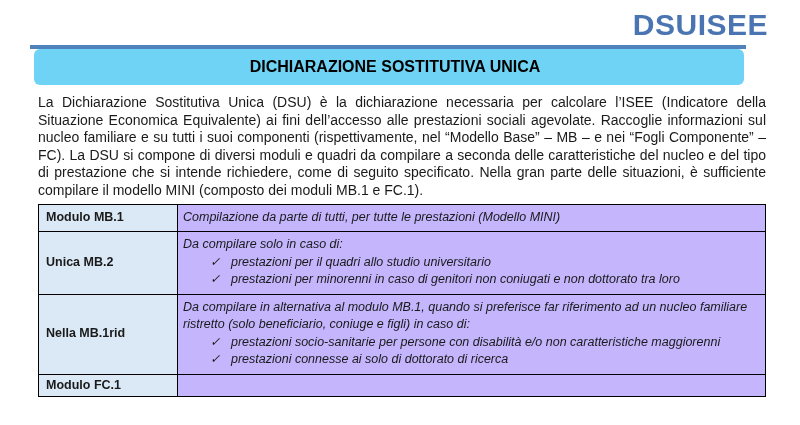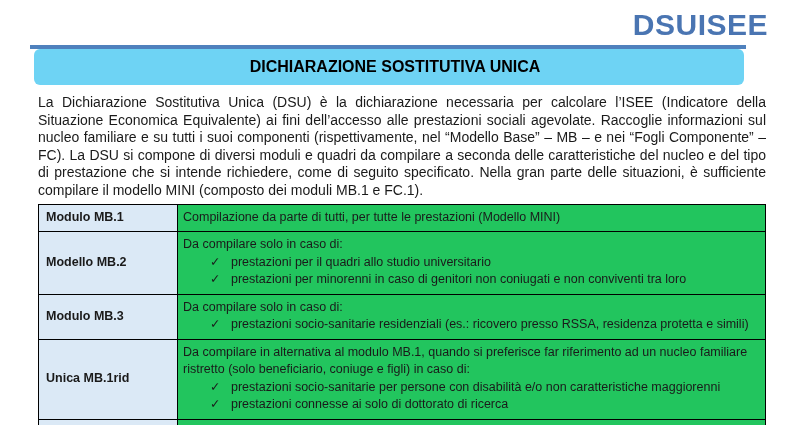--- a/index.html
+++ b/index.html
@@ -48,21 +48,21 @@
   table.moduli td {
     border: 1px solid #000;
     font-size: 12.5px; line-height: 17.5px; color: #1a1a1a;
   }
   td.label-cell {
     width: 127px; background: var(--label-bg, #dbe9f6);
     font-weight: bold; vertical-align: middle;
     padding: 2px 4px 2px 7px;
   }
   td.desc-cell {
-    vertical-align: top; padding: 4px 6px 5px 5px; background: #22c55e;
+    vertical-align: top; padding: 4px 6px 5px 5px; background: #c4b5fd; font-style: italic;
   }
   .check-item { display: flex; align-items: flex-start; padding-left: 27px; }
   .check-item .check { width: 21px; flex: 0 0 21px; font-size: 12.5px; }
   .check-item .txt { flex: 1; }
 </style>
 </head>
 <body>
 
 <div class="page">
 
@@ -82,47 +82,37 @@
   <table class="moduli">
     <tbody id="rows-body">
   <tr>
     <td class="label-cell">Modulo MB.1</td>
     <td class="desc-cell">
       <div class="intro-line">Compilazione da parte di tutti, per tutte le prestazioni (Modello MINI)</div>
     </td>
   </tr>
 
   <tr>
-    <td class="label-cell">Modello MB.2</td>
+    <td class="label-cell">Unica MB.2</td>
     <td class="desc-cell">
       <div class="intro-line">Da compilare solo in caso di:</div>
     <div class="check-item">
               <span class="check">✓</span>
               <span class="txt">prestazioni per il quadri allo studio universitario</span>
             </div>
             <div class="check-item">
               <span class="check">✓</span>
-              <span class="txt">prestazioni per minorenni in caso di genitori non coniugati e non conviventi tra loro</span>
+              <span class="txt">prestazioni per minorenni in caso di genitori non coniugati e non dottorato tra loro</span>
             </div>
           </td>
   </tr>
 
-  <tr>
-    <td class="label-cell">Modulo MB.3</td>
-    <td class="desc-cell">
-      <div class="intro-line">Da compilare solo in caso di:</div>
-    <div class="check-item">
-              <span class="check">✓</span>
-              <span class="txt">prestazioni socio-sanitarie residenziali (es.: ricovero presso RSSA, residenza protetta e simili)</span>
-            </div>
-          </td>
-  </tr>
 
   <tr>
-    <td class="label-cell">Unica MB.1rid</td>
+    <td class="label-cell">Nella MB.1rid</td>
     <td class="desc-cell">
       <div class="intro-line">Da compilare in alternativa al modulo MB.1, quando si preferisce far riferimento ad un nucleo familiare ristretto (solo beneficiario, coniuge e figli) in caso di:</div>
     <div class="check-item">
               <span class="check">✓</span>
               <span class="txt">prestazioni socio-sanitarie per persone con disabilità e/o non caratteristiche maggiorenni</span>
             </div>
             <div class="check-item">
               <span class="check">✓</span>
               <span class="txt">prestazioni connesse ai solo di dottorato di ricerca</span>
             </div>

